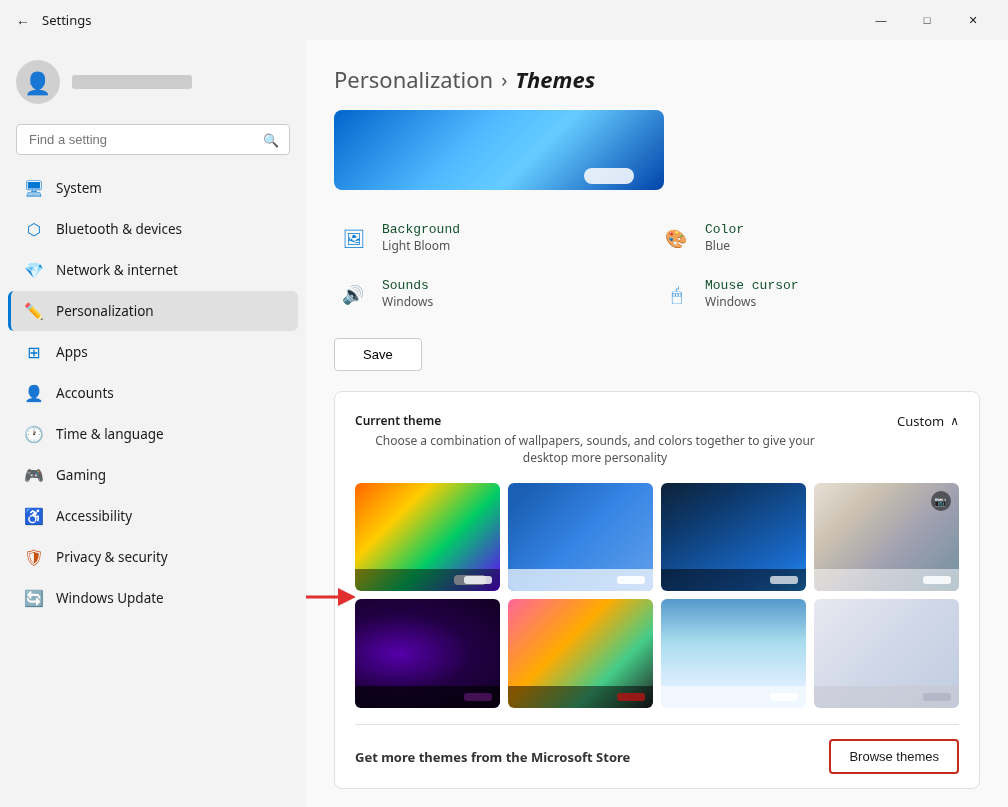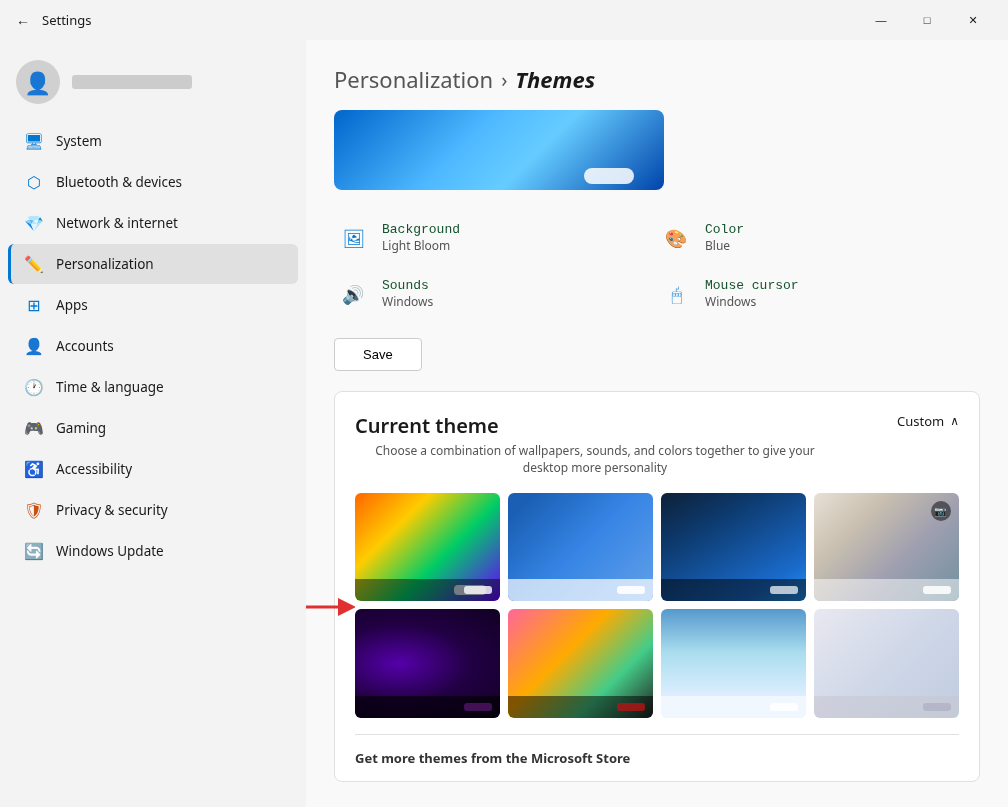--- a/index.html
+++ b/index.html
@@ -239,21 +239,21 @@
       padding: 20px 20px 0 20px;
       border: 1px solid #e0e0e0;
     }
     .current-theme-header {
       display: flex;
       align-items: flex-start;
       justify-content: space-between;
       margin-bottom: 16px;
     }
     .current-theme-info {}
-    .current-theme-title { font-size: 20px; font-weight: 600; margin-bottom: 4px; }
+    .current-theme-title { font-size: 12px; font-weight: 600; margin-bottom: 4px; }
     .current-theme-desc { font-size: 12px; color: #555; max-width: 480px; line-height: 1.4; text-align: center; }
     .current-theme-badge {
       display: flex;
       gap: 6px;
       font-size: 13px;
       color: #1a1a1a;
       white-space: nowrap;
     }
     .chevron-up { font-size: 12px; }
 
@@ -363,20 +363,24 @@
 
 <div class="app-container">
 
   <div class="sidebar">
 
     <div class="user-section">
       <div class="user-avatar">👤</div>
       <div class="user-name-blurred"></div>
     </div>
 
+    <div class="search-box">
+      <input class="search-input" type="text" placeholder="Find a setting" style="">
+      <span class="search-icon-wrap">🔍</span>
+    </div>
 
     <div>
       <div class="nav-item">
         <span class="nav-icon icon-blue">🖥</span>
         <span class="nav-label">System</span>
       </div>
       <div class="nav-item">
         <span class="nav-icon icon-blue">⬡</span>
         <span class="nav-label">Bluetooth &amp; devices</span>
       </div>
@@ -534,16 +538,17 @@
           <div class="theme-thumb th8">
             <div style="position:absolute;bottom:0;left:0;right:0;height:22px;background:rgba(200,200,210,0.6);border-radius:0 0 6px 6px;display:flex;align-items:center;justify-content:flex-end;padding-right:8px;">
               <div style="width:28px;height:8px;background:rgba(180,180,200,0.9);border-radius:3px;"></div>
             </div>
           </div>
         </div>
       </div>
 
       <div class="get-themes-bar">
         <span class="get-themes-text">Get more themes from the Microsoft Store</span>
+        <button class="browse-themes-btn">Browse themes</button>
       </div>
     </div>
   </div>
 </div>
 
 </body></html>

